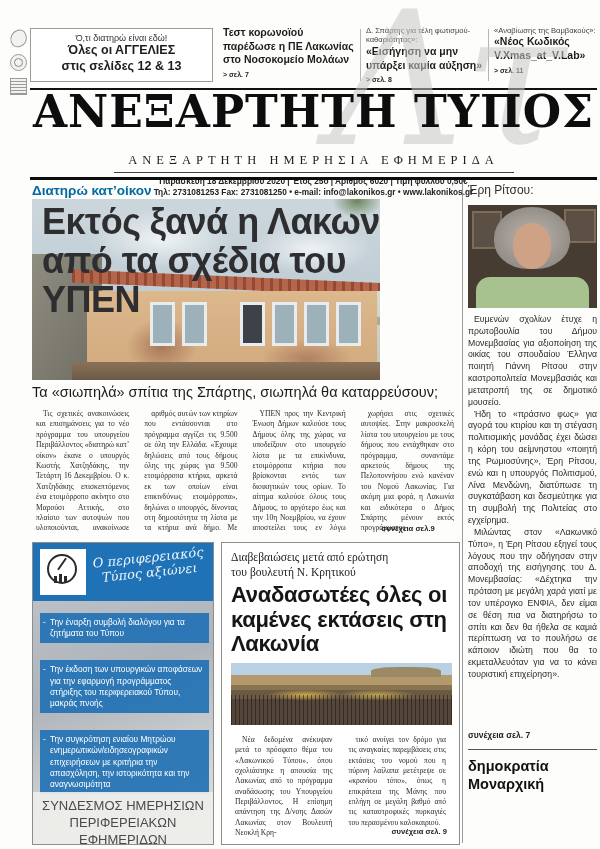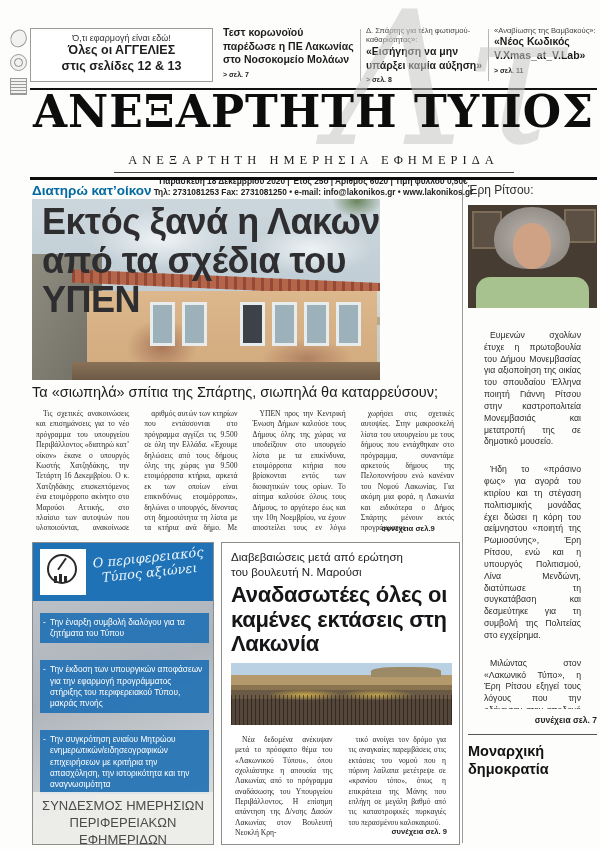--- a/index.html
+++ b/index.html
@@ -80,21 +80,21 @@
                 font-style:italic;font-size:13px;line-height:1.15;text-align:center;transform:rotate(-6deg);}
   .bullet{position:relative;margin:0 4px 0 7px;background:rgba(36,114,181,.93);color:#fff;font-size:8.3px;
           line-height:1.35;padding:4px 5px 4px 10px;}
   .bullet .dash{position:absolute;left:3px;top:4px;}
   .bul-wrap{position:absolute;left:0;top:70px;width:100%;display:flex;flex-direction:column;gap:17px;}
   .promo-foot{position:absolute;left:0;bottom:0;width:100%;height:52px;background:rgba(238,238,234,.92);
               text-align:center;font-size:13px;color:#4b4b4b;line-height:1.3;padding-top:6px;box-sizing:border-box;}
   
   .second{position:absolute;left:221px;top:542px;width:239px;height:303px;border:1px solid #8d8d8d;box-sizing:border-box;
           background:#fff;padding:7px 9px;overflow:hidden;}
-  .sec-kicker{font-size:11.5px;color:#222;line-height:1.3;}
+  .sec-kicker{font-size:11.5px;color:#222;line-height:1.3;font-family:Liberation Serif, serif;}
   .sec-head{font-size:22px;font-weight:bold;color:#161618;line-height:1.12;margin-top:3px;letter-spacing:-0.3px;}
   .sec-photo{position:relative;margin-top:6px;width:221px;height:62px;overflow:hidden;
              background:linear-gradient(180deg,#b9d1e3 0 20%,#b3996c 20% 36%,#8a7450 36% 44%,#6a5a45 44% 58%,#54473a 58% 100%);}
   .sec-photo .scrub{position:absolute;left:0;top:32px;width:100%;height:30px;
              background:repeating-linear-gradient(90deg,rgba(25,18,12,.55) 0 1px,rgba(0,0,0,0) 1px 4px);}
   .sec-photo .trees{position:absolute;left:20px;top:24px;width:180px;height:16px;
              background:radial-gradient(closest-side at 30% 50%,#c9a84c,rgba(201,168,76,0) 70%),
                         radial-gradient(closest-side at 70% 50%,#bfa14e,rgba(191,161,78,0) 70%);}
   .sec-photo .ridge{position:absolute;left:140px;top:4px;width:70px;height:10px;background:#9c8a66;border-radius:40% 40% 0 0;}
   .sec-cols{display:flex;gap:8px;margin-top:6px;height:118px;overflow:hidden;}
@@ -104,39 +104,39 @@
   .rit-kicker{font-size:12px;color:#2f2f2f;margin-bottom:3px;}
   .rit-head{font-size:14px;font-weight:bold;color:#111;line-height:1.28;}
   .rit-photo{position:relative;margin-top:8px;width:129px;height:103px;background:#473c32;overflow:hidden;}
   .rit-photo .fr1,.rit-photo .fr2{position:absolute;border:2px solid #7d6c58;background:#5c5044;}
   .rit-photo .fr1{left:4px;top:6px;width:26px;height:34px;}
   .rit-photo .fr2{left:96px;top:4px;width:28px;height:30px;}
   .rit-photo .hair{position:absolute;left:26px;top:2px;width:76px;height:62px;background:radial-gradient(closest-side,#bdb7b0,#948e88);border-radius:50% 50% 45% 45%;}
   .rit-photo .face{position:absolute;left:45px;top:18px;width:38px;height:46px;background:#cfa286;border-radius:48%;}
   .rit-photo .sweater{position:absolute;left:8px;top:72px;width:113px;height:31px;background:#a7c28e;border-radius:14px 14px 0 0;}
   .rit-body{margin-top:6px;font-size:8.7px;line-height:1.36;text-align:justify;color:#2a2a2a;height:395px;overflow:hidden;}
-  .rit-body p{margin:16px;text-indent:6px;}
-  .rit-cont{text-align:right;font-size:8.5px;font-weight:bold;color:#222;margin-top:6px;}
+  .rit-body p{margin:0;text-indent:6px;}
+  .rit-cont{text-align:left;font-size:8.5px;font-weight:bold;color:#222;margin-top:21px;}
   .rit-div{width:129px;height:1px;background:#555;margin-top:9px;}
   .op-title{font-size:14.5px;font-weight:bold;color:#111;line-height:1.25;margin-top:7px;}
 </style>
 </head>
 <body>
 
 <div class="page">
 
   <div class="strip">
     <div class="stamp blob"></div>
     <div class="stamp ring"></div>
     <div class="stamp bars"></div>
   </div>
 
   <div class="teasers">
     <div class="t-box1">
-      <div class="l1">Ό,τι εφαρμογή είναι εδώ!</div>
+      <div class="l1">Ό,τι διατηρώ είναι εδώ!</div>
       <div class="l2">Όλες οι ΑΓΓΕΛΙΕΣ</div>
       <div class="l3">στις σελίδες 12 &amp; 13</div>
     </div>
     <div class="t-col t2">
       <span>Τεστ κορωνοϊού παρέδωσε η ΠΕ Λακωνίας στο Νοσοκομείο Μολάων</span>
       <span class="pageref">&gt; σελ. 7</span>
     </div>
     <div class="t-div d1"></div>
     <div class="t-col t3">
       <span class="t-prefix">Δ. Σπάρτης για τέλη φωτισμού-καθαριότητας»:</span>
@@ -236,21 +236,21 @@
     </div>
     <div class="promo-foot">
       <div>ΣΥΝΔΕΣΜΟΣ ΗΜΕΡΗΣΙΩΝ</div>
       <div>ΠΕΡΙΦΕΡΕΙΑΚΩΝ ΕΦΗΜΕΡΙΔΩΝ</div>
     </div>
   </div>
 
   <div class="second">
     <div class="sec-kicker">
       <div>Διαβεβαιώσεις μετά από ερώτηση</div>
-      <div>του βουλευτή Ν. Μαρούσι</div>
+      <div>του βουλευτή Ν. Κρητικού</div>
     </div>
     <div class="sec-head">Αναδασωτέες όλες οι καμένες εκτάσεις στη Λακωνία</div>
     <div class="sec-photo">
       <div class="ridge"></div>
       <div class="trees"></div>
       <div class="scrub"></div>
     </div>
     <div class="sec-cols">
       <div class="col">
           <p>Νέα δεδομένα ανέκυψαν μετά το πρόσφατο θέμα του «Λακωνικού Τύπου», όπου σχολιάστηκε η απουσία της Λακωνίας από το πρόγραμμα αναδάσωσης του Υπουργείου Περιβάλλοντος. Η επίσημη απάντηση της Δ/νσης Δασών Λακωνίας στον Βουλευτή Νεοκλή Κρη-</p>
@@ -272,19 +272,19 @@
       <div class="sweater"></div>
     </div>
     <div class="rit-body">
       <p>Ευμενών σχολίων έτυχε η πρωτοβουλία του Δήμου Μονεμβασίας για αξιοποίηση της οικίας του σπουδαίου Έλληνα ποιητή Γιάννη Ρίτσου στην καστροπολιτεία Μονεμβασιάς και μετατροπή της σε δημοτικό μουσείο.</p>
       <p>Ήδη το «πράσινο φως» για αγορά του κτιρίου και τη στέγαση πολιτισμικής μονάδας έχει δώσει η κόρη του αείμνηστου «ποιητή της Ρωμιοσύνης», Έρη Ρίτσου, ενώ και η υπουργός Πολιτισμού, Λίνα Μενδώνη, διατύπωσε τη συγκατάβαση και δεσμεύτηκε για τη συμβολή της Πολιτείας στο εγχείρημα.</p>
       <p>Μιλώντας στον «Λακωνικό Τύπο», η Έρη Ρίτσου εξηγεί τους λόγους που την οδήγησαν στην αποδοχή της εισήγησης του Δ. Μονεμβασίας: «Δέχτηκα την πρόταση με μεγάλη χαρά γιατί με τον υπέρογκο ΕΝΦΙΑ, δεν είμαι σε θέση πια να διατηρήσω το σπίτι και δεν θα ήθελα σε καμιά περίπτωση να το πουλήσω σε κάποιον ιδιώτη που θα το εκμεταλλευόταν για να το κάνει τουριστική επιχείρηση».</p>
     </div>
     <div class="rit-cont">συνέχεια σελ. 7</div>
     <div class="rit-div"></div>
     <div class="op-title">
+      <div>δημοκρατία</div>
       <div>Μοναρχική</div>
-      <div>δημοκρατία</div>
     </div>
 
   </div>
 
 </div>
 
 </body></html>

